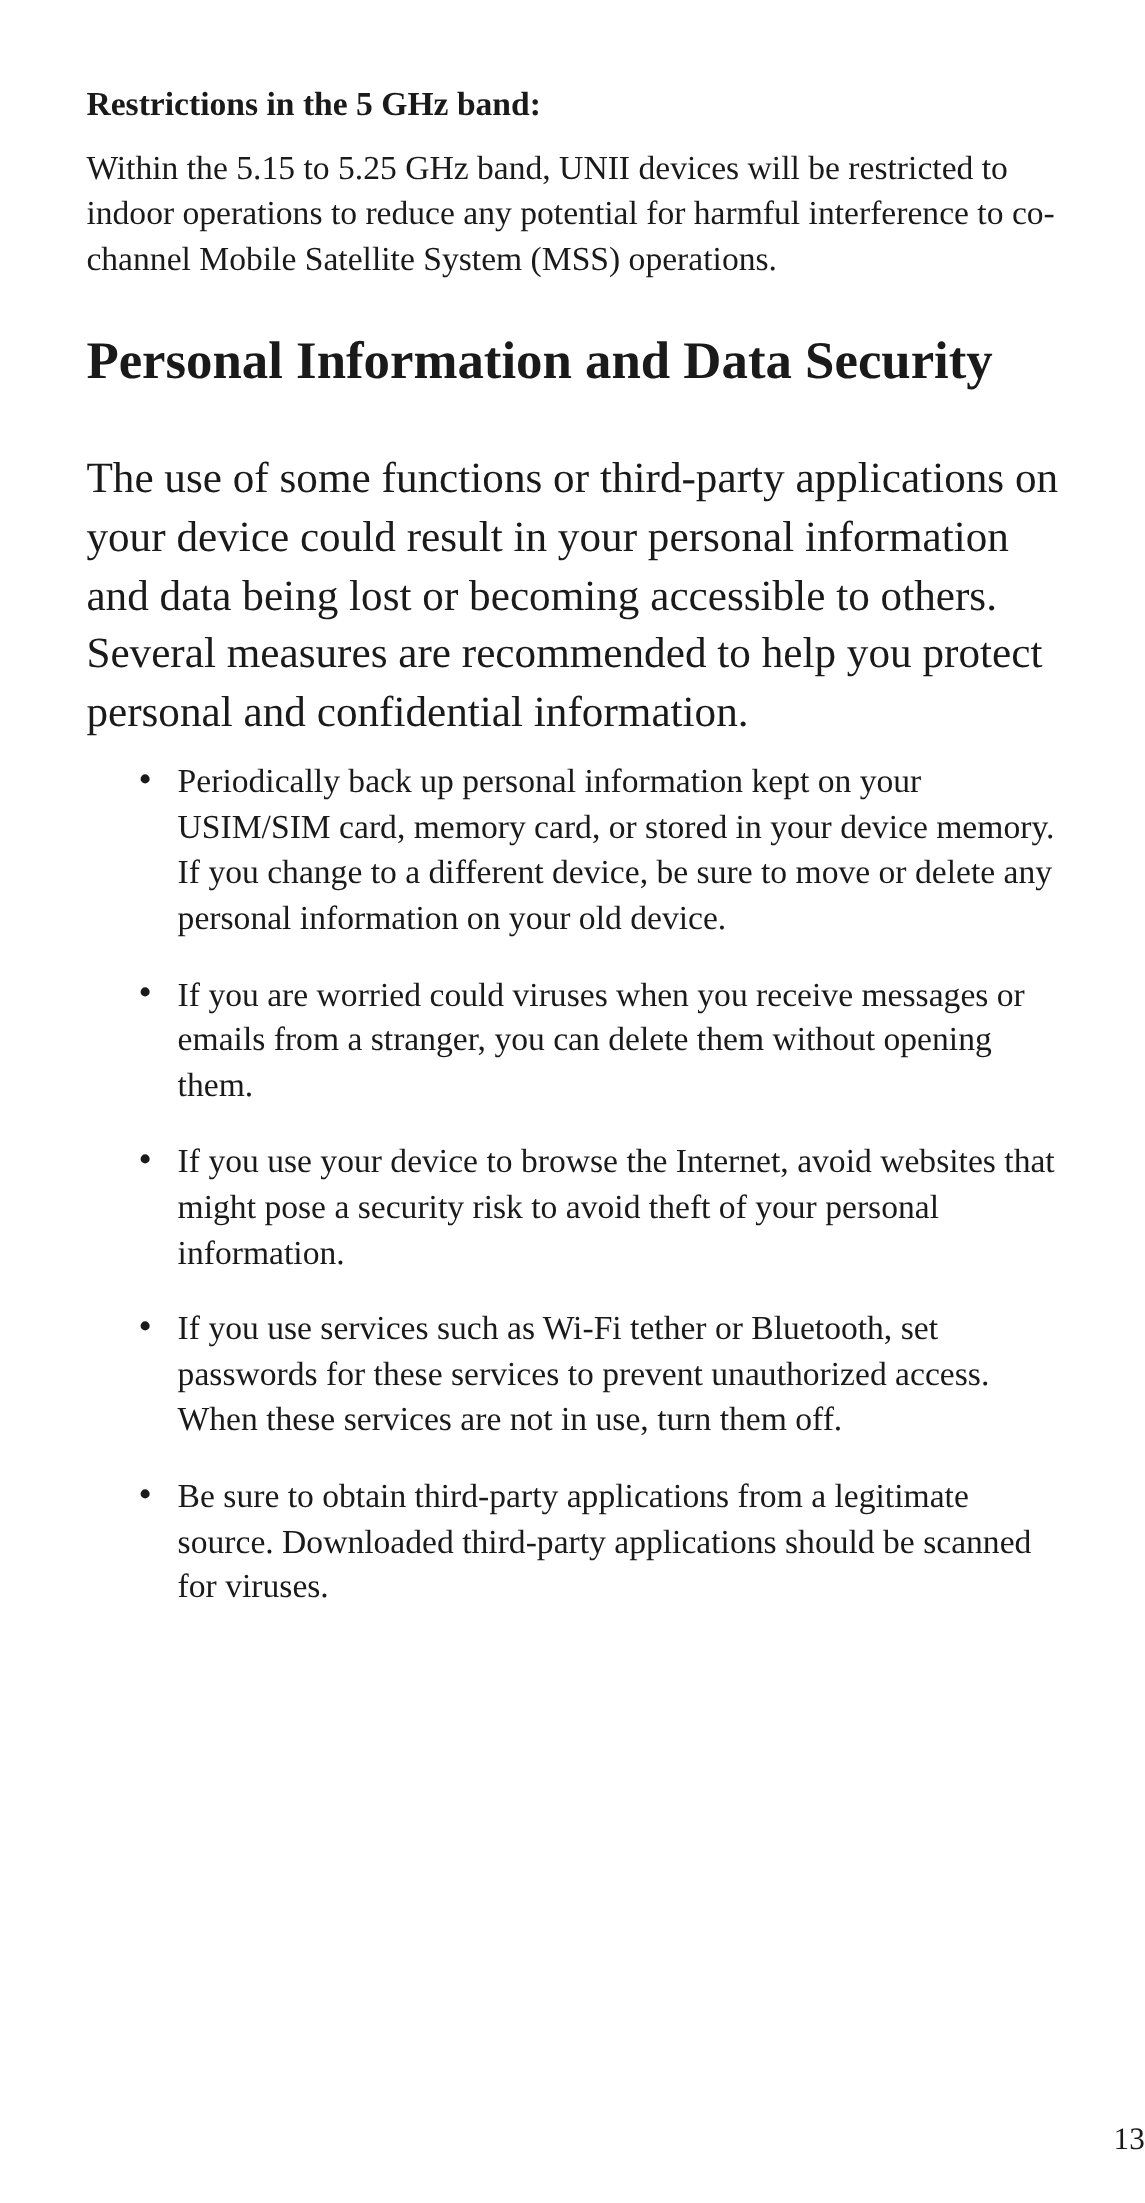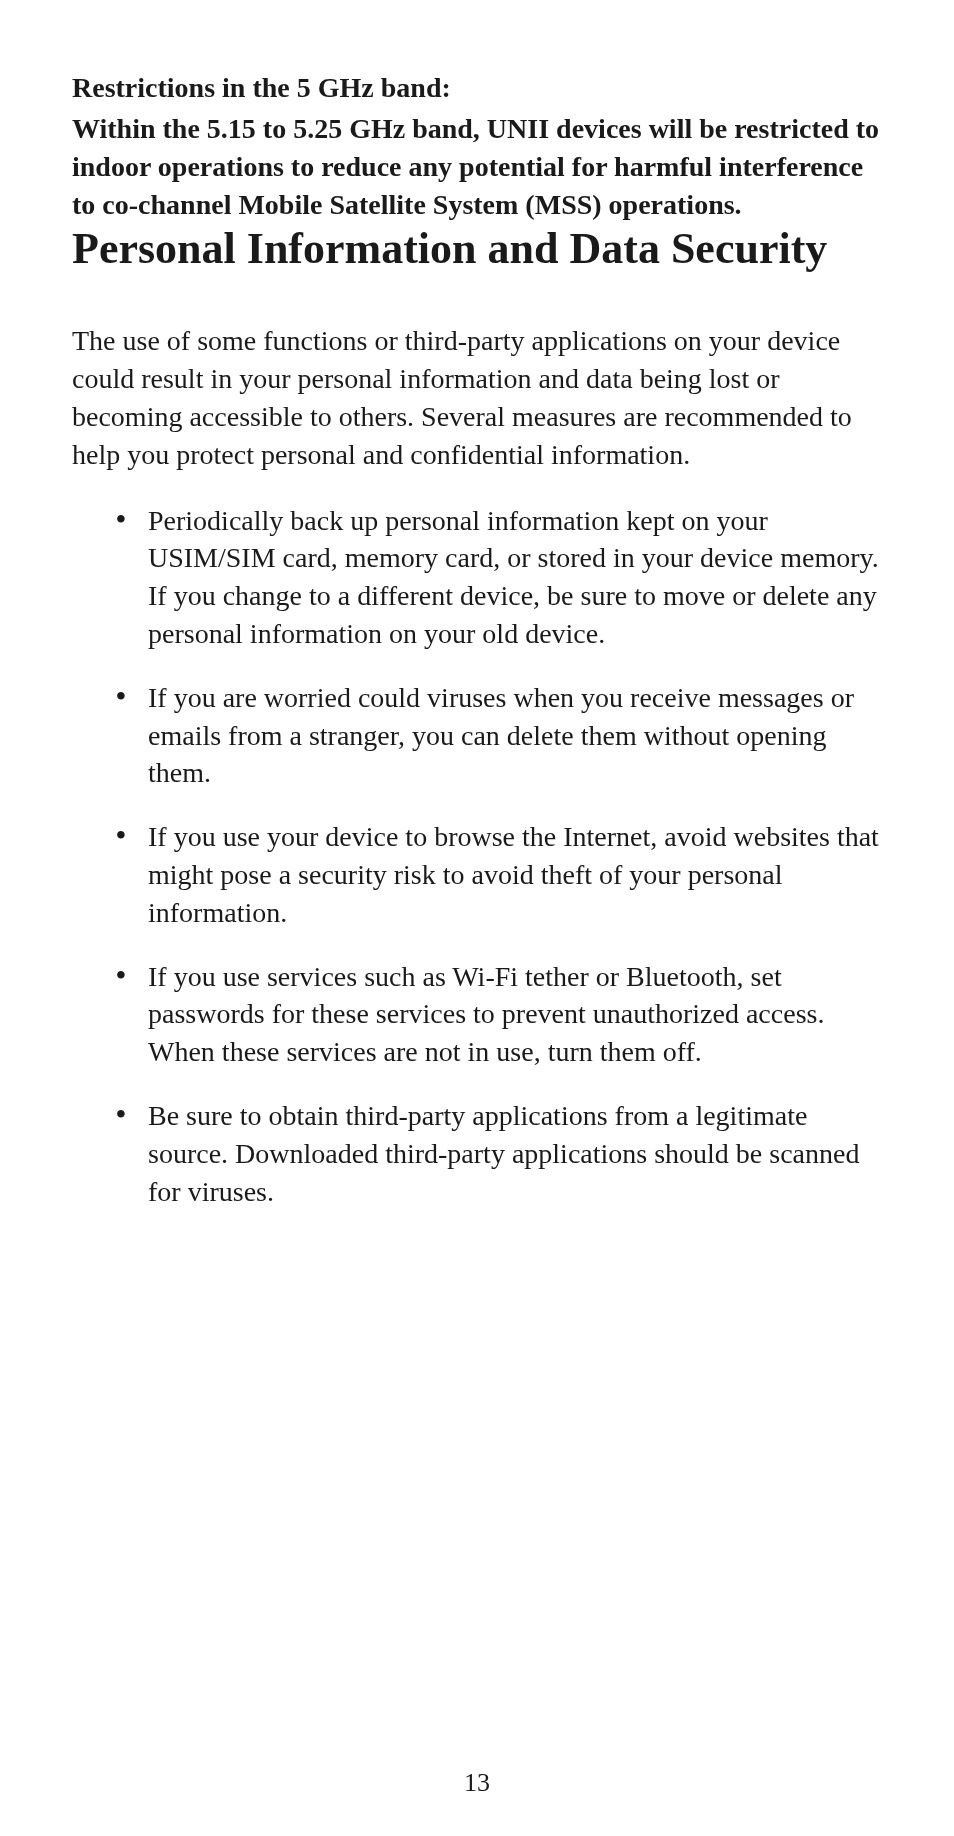--- a/index.html
+++ b/index.html
@@ -13,38 +13,39 @@
       color: #1a1a1a;
       width: 954px;
       height: 1836px;
       padding: 70px 72px 40px 72px;
       position: relative;
     }
     .bold-heading {
       font-weight: bold;
       font-size: 28px;
       line-height: 1.3;
-      margin-bottom: 4px;
+      margin-bottom: 16px;
     }
     .body-text {
       font-size: 28px;
       line-height: 1.35;
-      font-weight: 700;
+      font-weight: 400;
+      margin-bottom: 40px;
     }
     .section-title {
       font-size: 44px;
       font-weight: bold;
       line-height: 1.15;
       margin-bottom: 48px;
     }
     .intro-text {
-      font-size: 28px;
+      font-size: 36px;
       line-height: 1.35;
       font-weight: 400;
-      margin-bottom: 28px;
+      margin-bottom: 16px;
     }
     .bullet-list {
       list-style: none;
       padding-left: 44px;
     }
     .bullet-item {
       position: relative;
       font-size: 28px;
       line-height: 1.35;
       font-weight: 400;
@@ -57,21 +58,21 @@
       left: 0px;
       top: -2px;
       font-size: 28px;
       font-weight: bold;
     }
     .page-number {
       position: absolute;
       bottom: 38px;
       left: 0;
       right: 0;
-      text-align: center;
+      text-align: right;
       font-size: 26px;
       font-weight: 400;
     }
   </style>
 </head>
 <body>
 
 <div class="bold-heading">Restrictions in the 5 GHz band:</div>
 <div class="body-text">Within the 5.15 to 5.25 GHz band, UNII devices will be restricted to indoor operations to reduce any potential for harmful interference to co-channel Mobile Satellite System (MSS) operations.</div>
 

